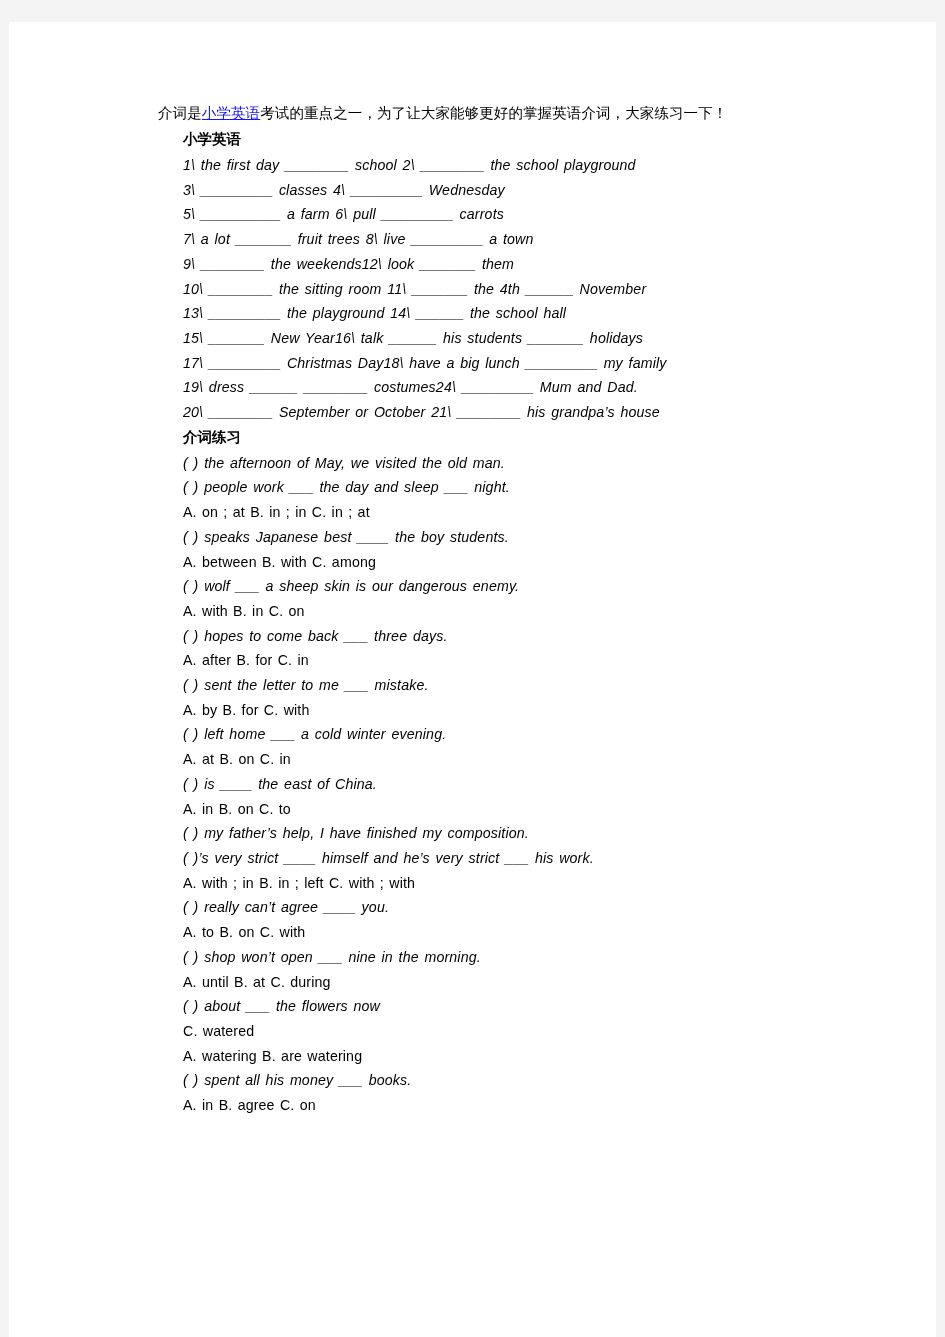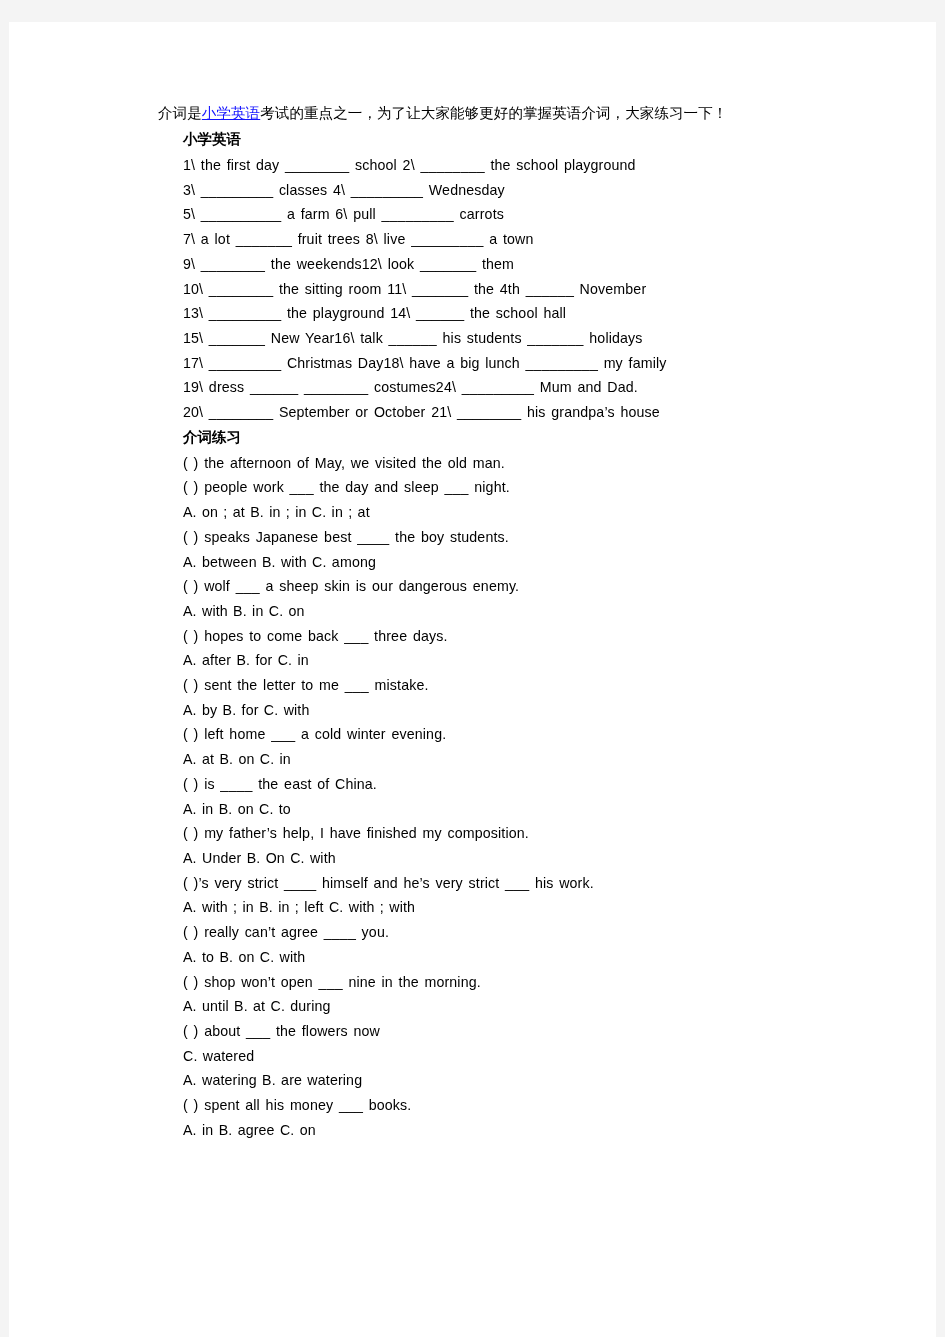--- a/index.html
+++ b/index.html
@@ -52,20 +52,21 @@
     white-space: nowrap;
   }
   .q-line {
     font-size: 14.2px;
     color: #000000;
     line-height: 24.7px;
     margin: 0;
     white-space: nowrap;
     word-spacing: 1.6px;
     letter-spacing: 0.15px;
+    font-style: italic;
   }
   .opt-line {
     font-size: 14.2px;
     color: #000000;
     line-height: 24.7px;
     margin: 0;
     white-space: nowrap;
     word-spacing: 1.2px;
     letter-spacing: 0.15px;
   }
@@ -111,21 +112,20 @@
       <p class="q-line">( ) sent the letter to me ___ mistake.</p>
       <p class="opt-line">A. by B. for C. with</p>
 
       <p class="q-line">( ) left home ___ a cold winter evening.</p>
       <p class="opt-line">A. at B. on C. in</p>
 
       <p class="q-line">( ) is ____ the east of China.</p>
       <p class="opt-line">A. in B. on C. to</p>
 
       <p class="q-line">( ) my father’s help, I have finished my composition.</p>
-      <p class="opt-line">A. Under B. On C. with</p>
 
       <p class="q-line">( )’s very strict ____ himself and he’s very strict ___ his work.</p>
       <p class="opt-line">A. with ; in B. in ; left C. with ; with</p>
 
       <p class="q-line">( ) really can’t agree ____ you.</p>
       <p class="opt-line">A. to B. on C. with</p>
 
       <p class="q-line">( ) shop won’t open ___ nine in the morning.</p>
       <p class="opt-line">A. until B. at C. during</p>
 

